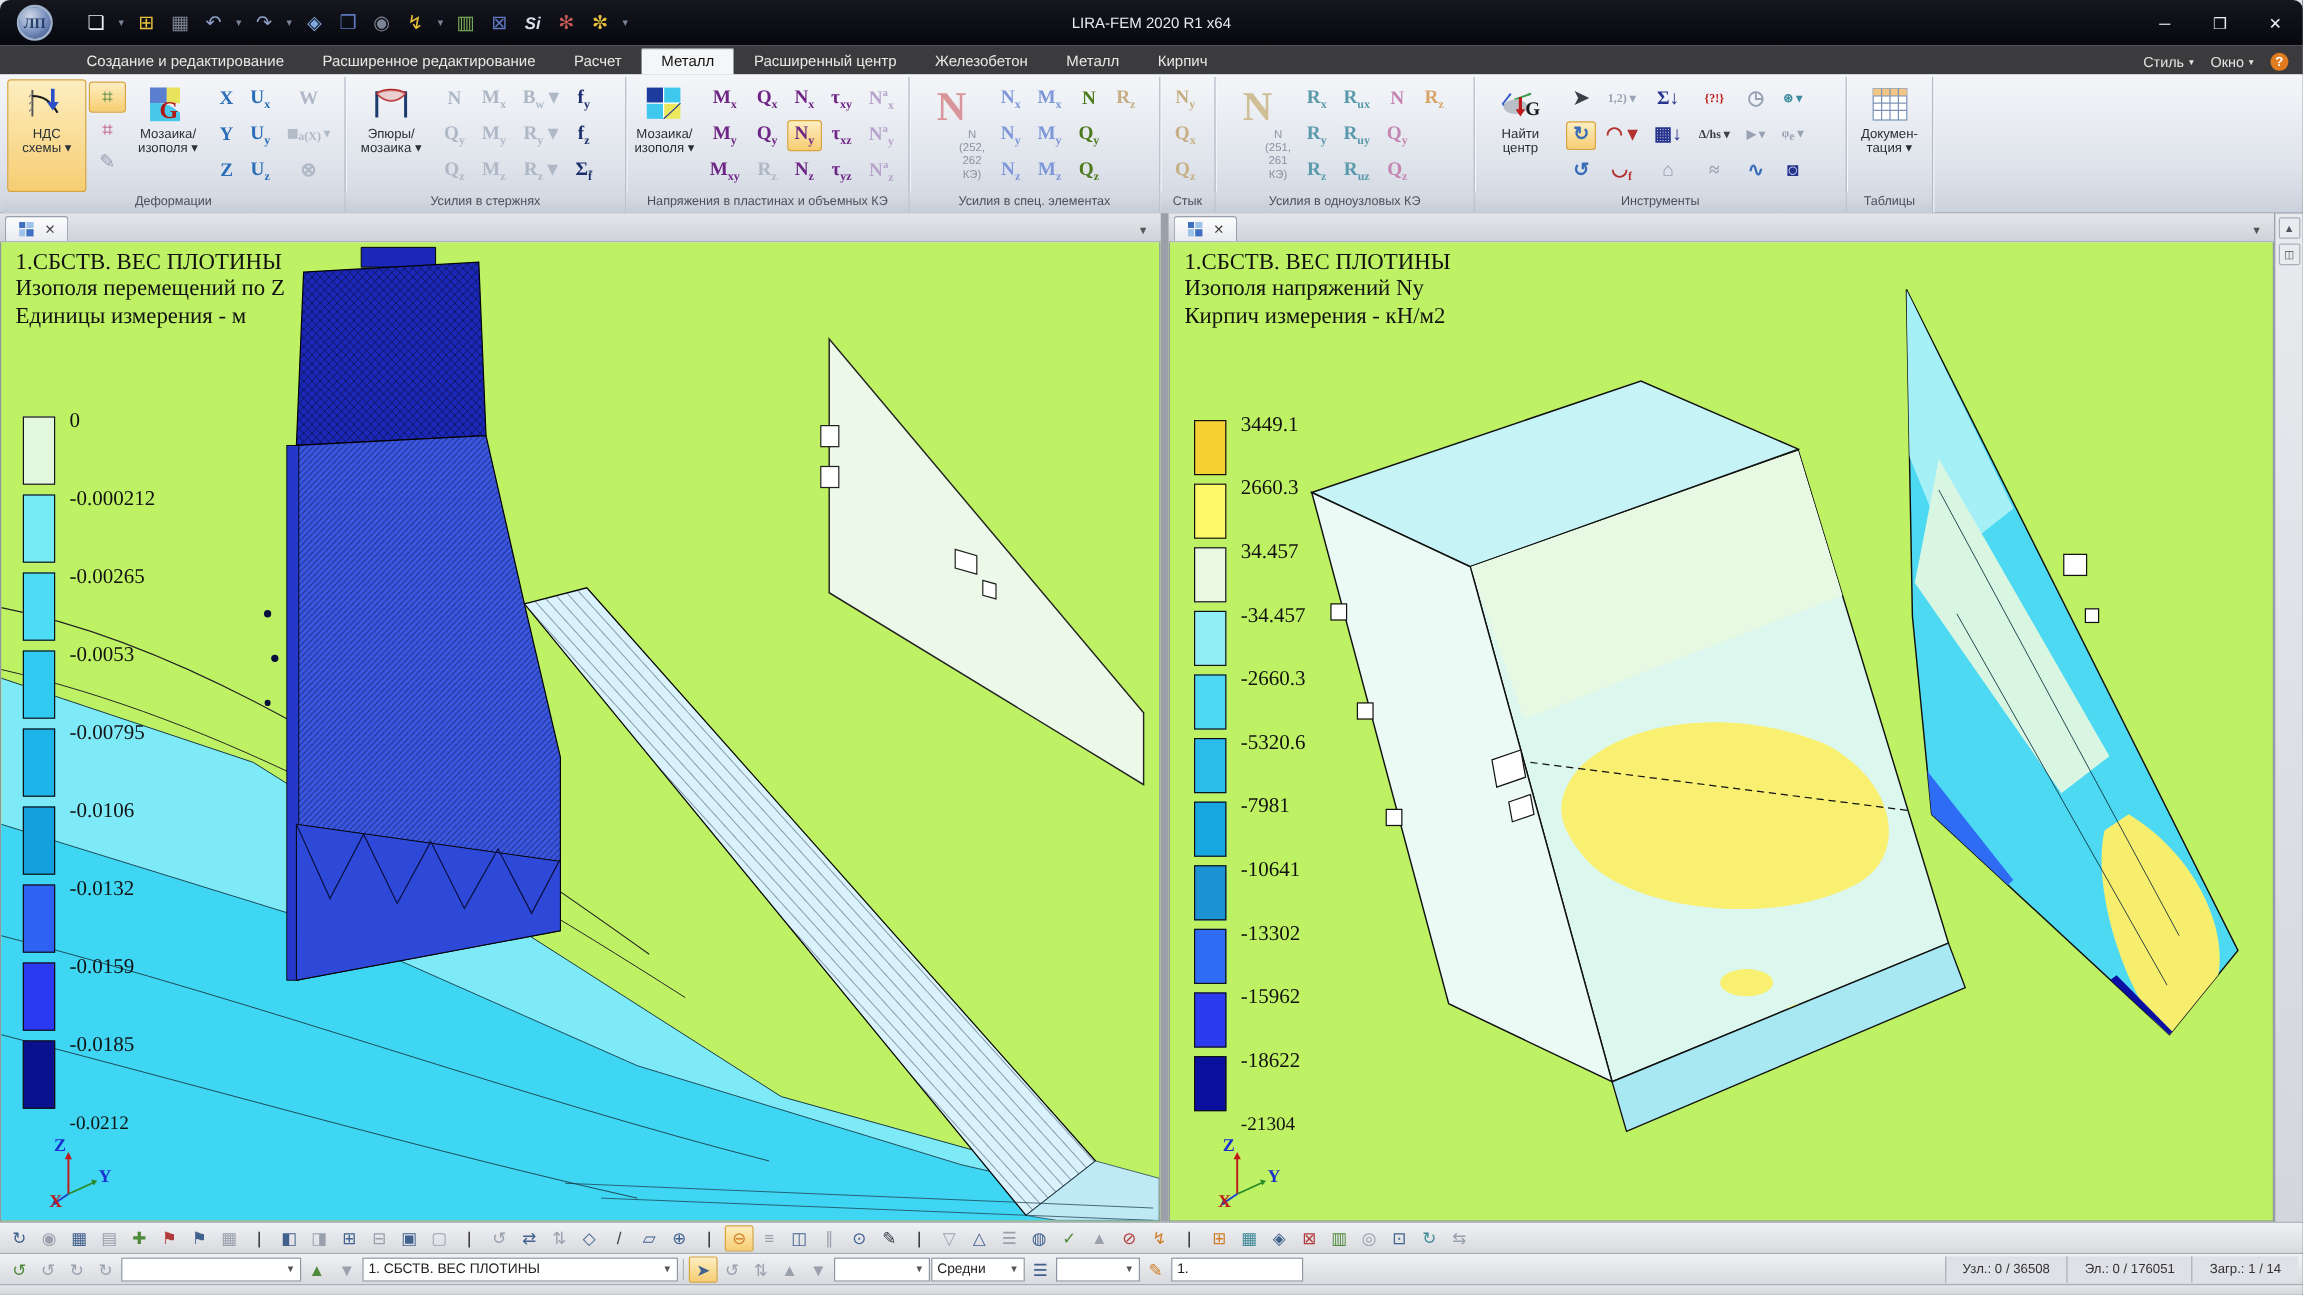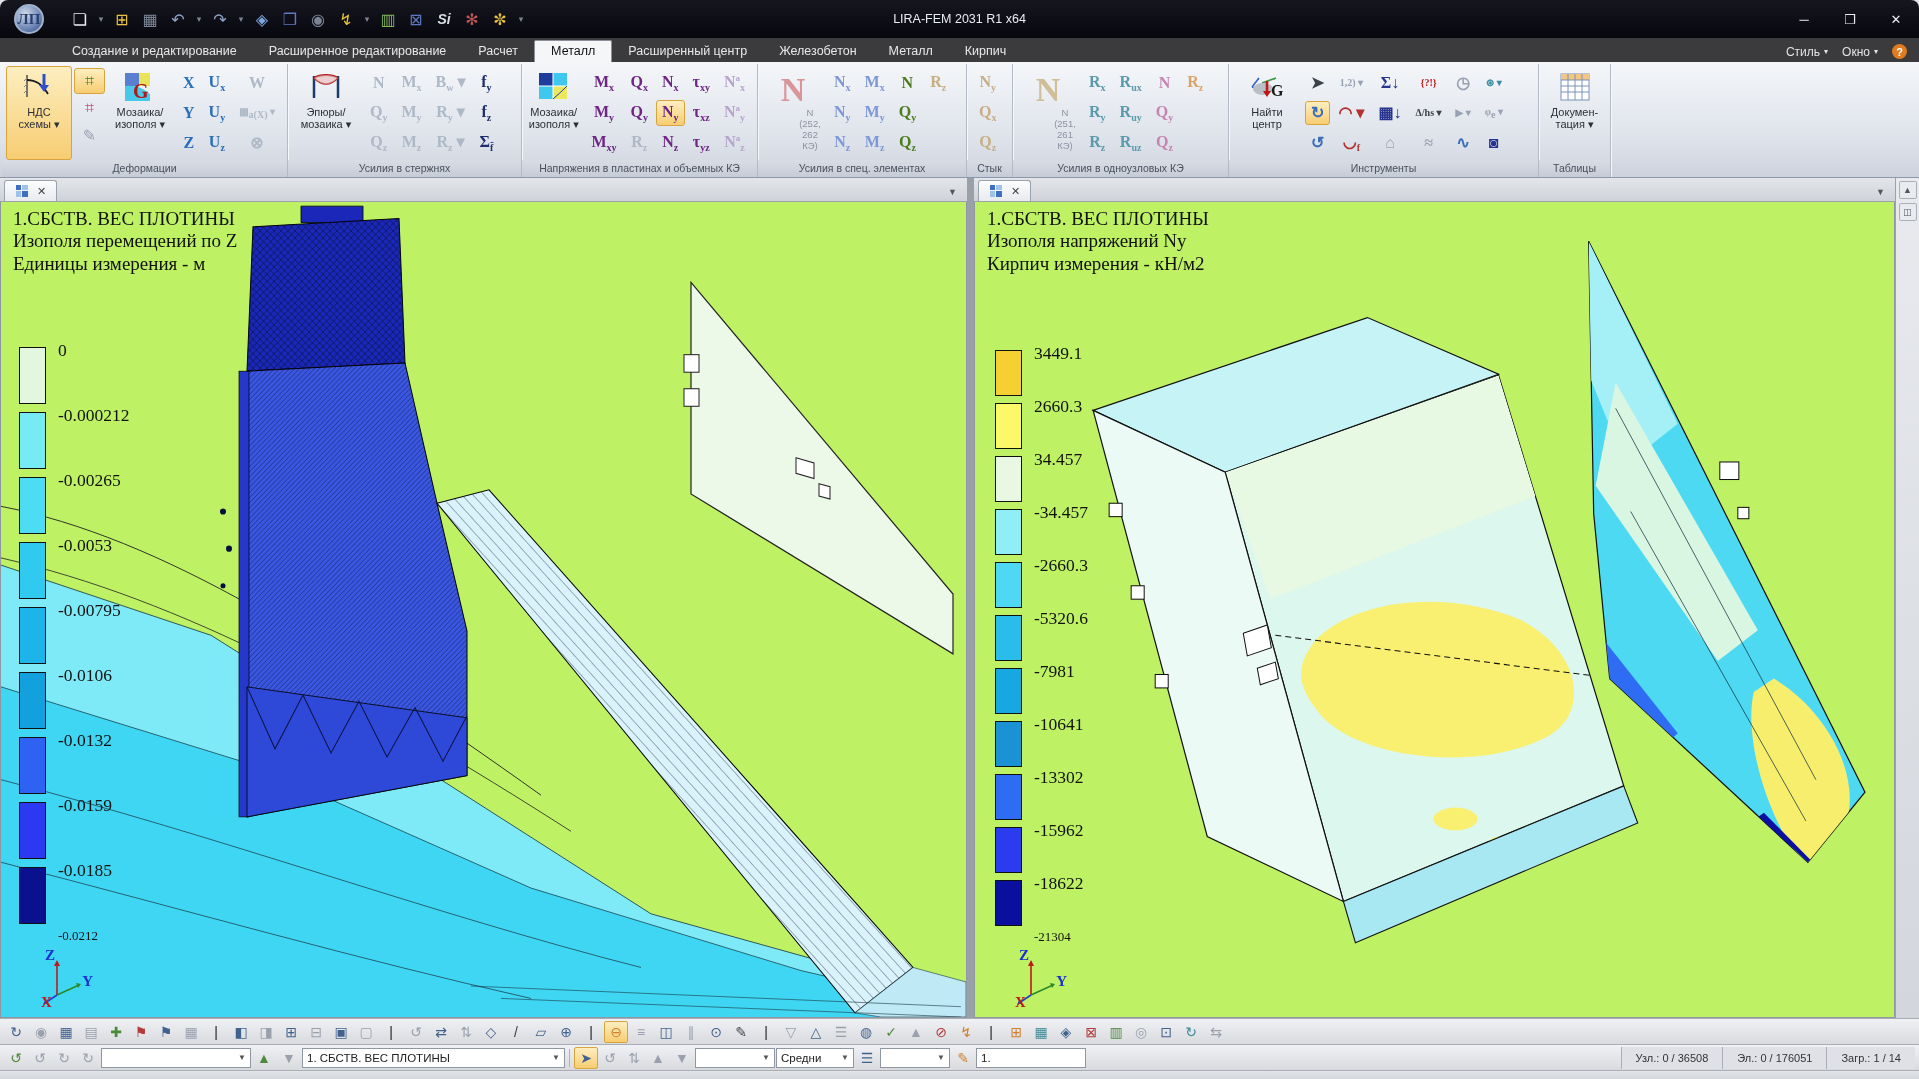--- a/index.html
+++ b/index.html
@@ -3,21 +3,21 @@
 <meta charset="utf-8">
 <style>
   * { margin:0; padding:0; box-sizing:border-box; }
   html,body { width:1919px; height:1079px; overflow:hidden; background:#000; }
   body { font-family:"Liberation Sans", sans-serif; font-size:12px; color:#222; }
   .window { position:relative; width:1919px; height:1079px; background:#dfe3ea; }
 
   
   .titlebar { height:38px; background:linear-gradient(#16161f,#07070e); display:flex; align-items:center; position:relative; border-radius:8px 8px 0 0; }
   .app-logo { width:42px; height:36px; display:flex; align-items:center; justify-content:center; margin-left:8px; }
-  .app-logo .logo-circle { width:30px; height:30px; border-radius:50%; background:radial-gradient(circle at 35% 30%, #cfd8e6, #6f87b8 60%, #2e4878); border:2px solid #9fb2cc; display:flex; align-items:center; justify-content:center; color:#27406e; font-weight:bold; font-size:15px; font-family:"Liberation Serif",serif; }
+  .app-logo .logo-circle { width:30px; height:30px; border-radius:50%; background:radial-gradient(circle at 35% 30%, #cfd8e6, #6f87b8 60%, #2e4878); border:2px solid #9fb2cc; display:flex; align-items:center; justify-content:center; color:#27406e; font-weight:bold; font-size:12px; font-family:"Liberation Serif",serif; }
   .qat { display:flex; align-items:center; gap:4px; margin-left:18px; }
   .qat-ic { width:24px; height:24px; display:flex; align-items:center; justify-content:center; font-size:16px; cursor:default; }
   .qat-ic.mini { width:10px; font-size:9px; }
   .i-white{color:#e8ecf2} .i-dim{color:#7b8494} .i-gold{color:#e8c23c} .i-blue{color:#7fa7e0}
   .i-steel{color:#8fa3c8} .i-green{color:#7fb65a} .i-red{color:#c05858} .i-navy{color:#5e79c0} .i-ital{color:#d8dde8; font-style:italic; font-weight:bold; font-size:14px;}
   .win-title { position:absolute; left:0; right:0; text-align:center; color:#e9ecf1; font-size:12.5px; pointer-events:none; }
   .win-controls { margin-left:auto; display:flex; }
   .win-btn { width:46px; height:30px; display:flex; align-items:center; justify-content:center; color:#e9ecf1; font-size:13px; }
 
   
@@ -73,21 +73,21 @@
   .legend { position:absolute; }
   .legend.lg-left { left:18px; top:145px; }
   .legend.lg-right { left:20px; top:148px; }
   .leg-row { display:flex; align-items:flex-start; }
   .lg-left .leg-row { height:65px; }
   .lg-right .leg-row { height:53px; }
   .leg-swatch { width:27px; border:1px solid #111; }
   .lg-left .leg-swatch { height:57px; }
   .lg-right .leg-swatch { height:46px; }
   .leg-label { font-family:"Liberation Serif",serif; font-size:17.5px; color:#111; margin:-7px 0 0 12px; white-space:nowrap; }
-  .leg-last { font-family:"Liberation Serif",serif; font-size:13px; color:#111; margin:-4px 0 0 39px; }
+  .leg-last { font-family:"Liberation Serif",serif; font-size:16px; color:#111; margin:-4px 0 0 39px; }
   .triad { position:absolute; left:38px; bottom:10px; width:52px; height:56px; }
   .triad .ax { position:absolute; font-family:"Liberation Serif",serif; font-weight:bold; font-size:15px; }
   .ax-z { left:6px; top:-4px; color:#1b2fd0; } .ax-y { right:-2px; top:22px; color:#1b2fd0; } .ax-x { left:2px; bottom:-4px; color:#c01818; }
 
   
   .btoolbar { height:26px; background:linear-gradient(#f0f1f4,#d8dade); border-top:1px solid #a8adb6; display:flex; align-items:center; padding:0 4px; gap:1px; }
   .tb-ic { width:24px; height:22px; display:flex; align-items:center; justify-content:center; font-size:14px; border:1px solid transparent; border-radius:2px; }
   .tb-ic.hl { background:linear-gradient(#fdeec0,#f7cd72); border-color:#d9a43c; }
   .t-blue{color:#41628e} .t-dim{color:#9aa1ad} .t-dark{color:#3c414a} .t-green{color:#4e8a3a}
   .t-red{color:#b23a3a} .t-orange{color:#cf7f2a} .t-teal{color:#3f8a96} .sep-v{width:1px;height:18px;background:#b0b5bd;margin:0 3px;}
@@ -124,21 +124,21 @@
         <span class="qat-ic i-dim">◉</span>
         <span class="qat-ic i-gold">↯</span>
         <span class="qat-ic i-dim mini">▾</span>
         <span class="qat-ic i-green">▥</span>
         <span class="qat-ic i-navy">⊠</span>
         <span class="qat-ic i-ital">Si</span>
         <span class="qat-ic i-red">✻</span>
         <span class="qat-ic i-gold">✼</span>
         <span class="qat-ic i-dim mini">▾</span>
       </div>
-    <div class="win-title">LIRA-FEM 2031 R1 x64</div>
+    <div class="win-title">LIRA-FEM 2020 R1 x64</div>
     <div class="win-controls">
         <span class="win-btn">─</span>
         <span class="win-btn">❒</span>
         <span class="win-btn">✕</span>
       </div>
   </div>
 
   <div class="tabrow">
     <span style="display:flex;align-items:flex-end;">
         <span class="rtab">Создание и редактирование</span>

